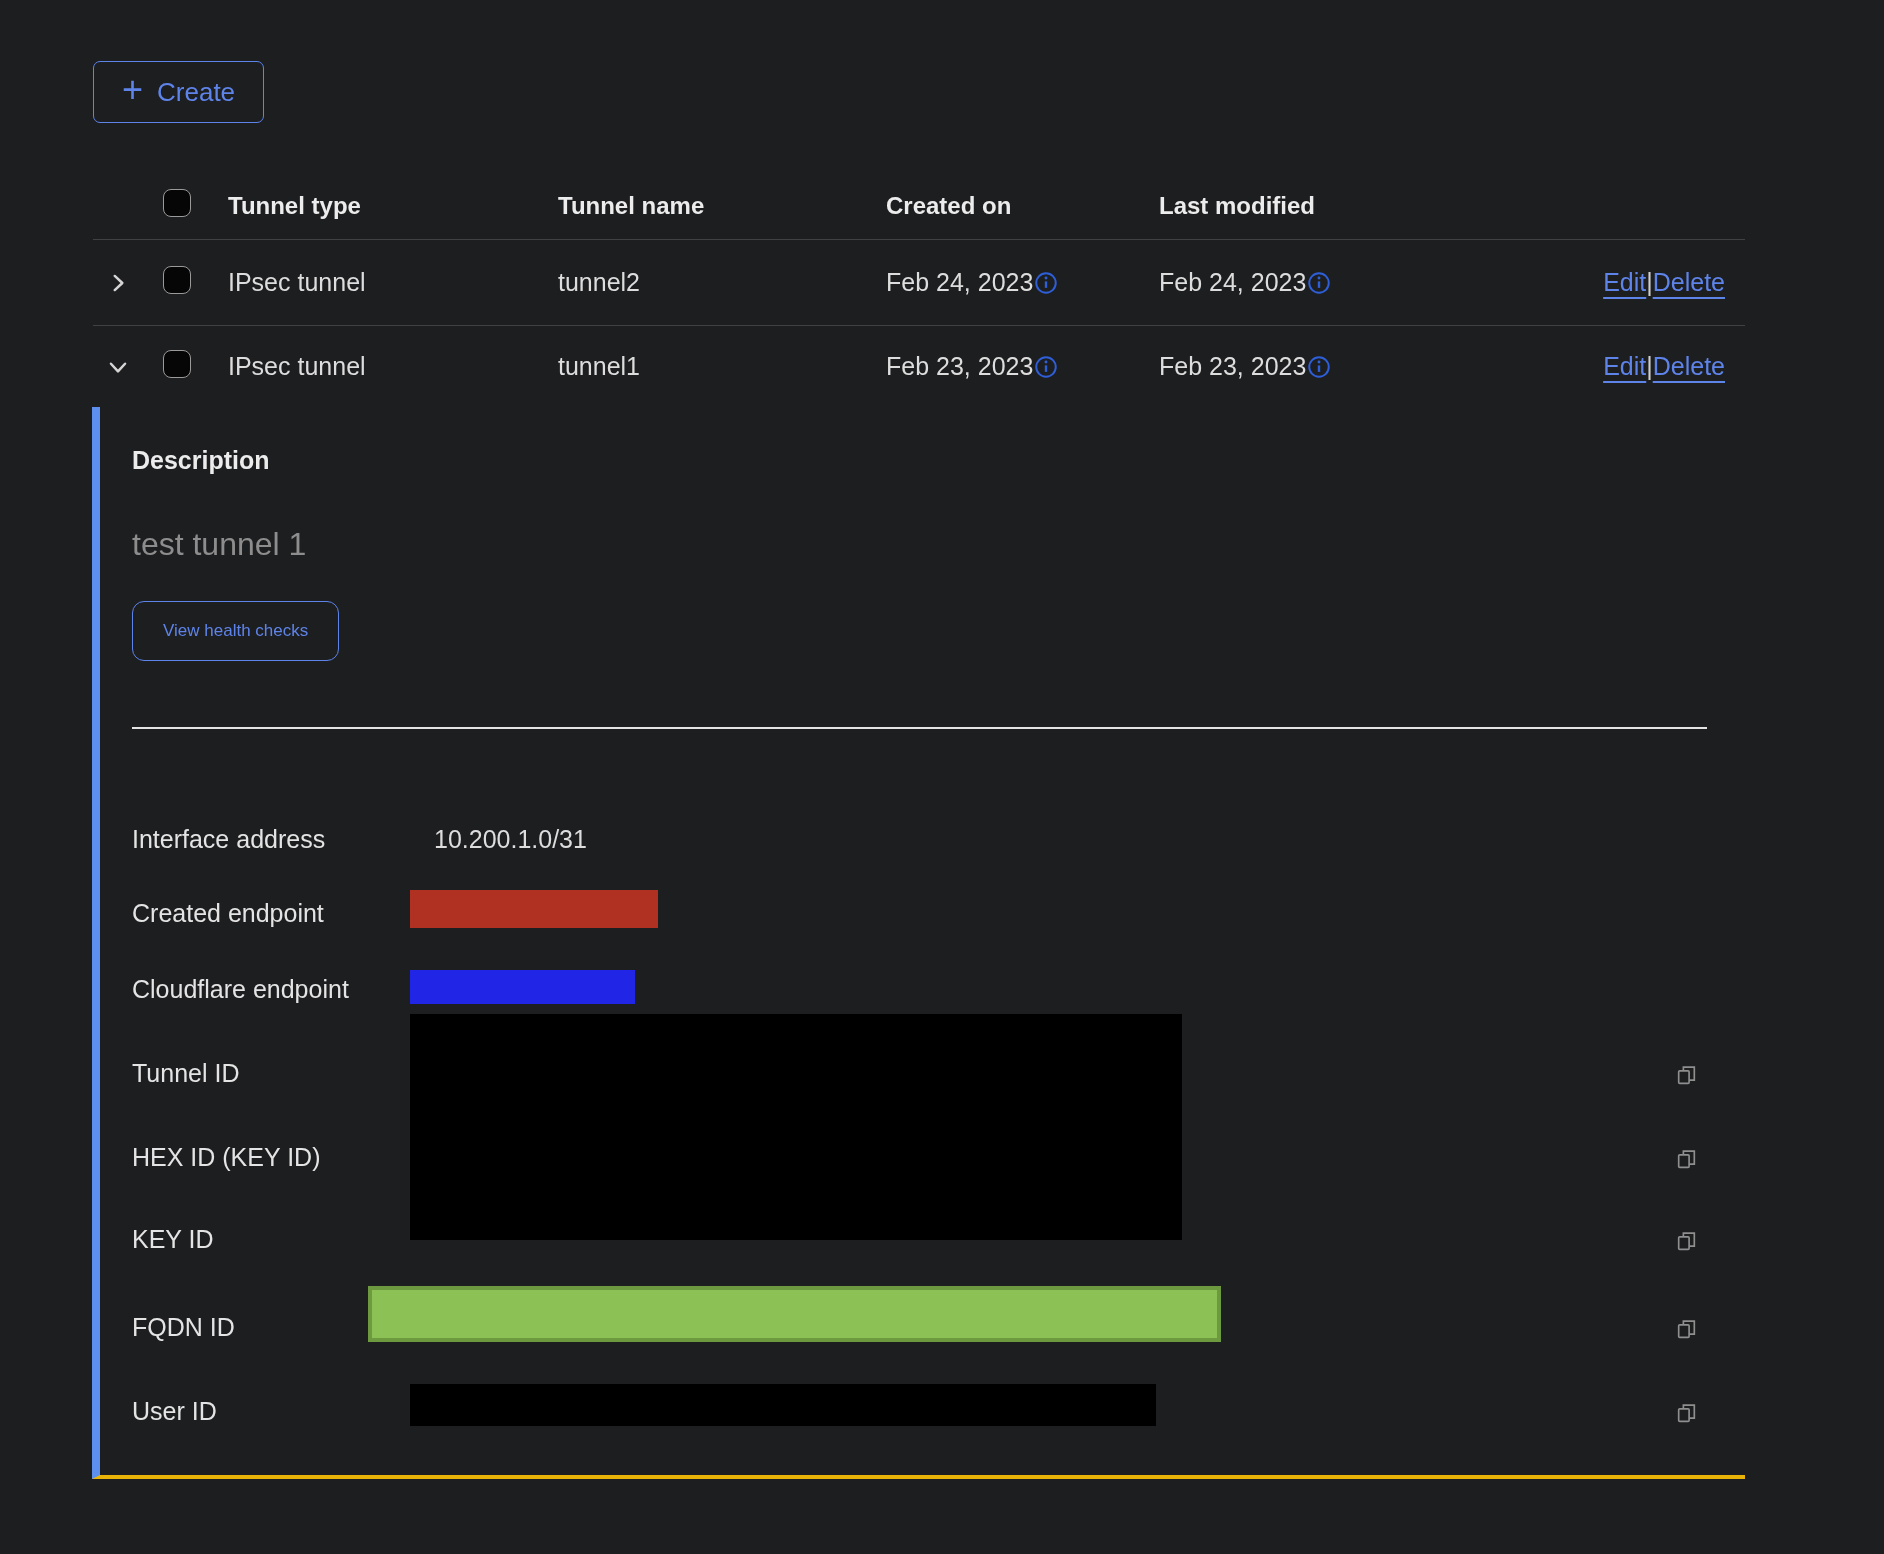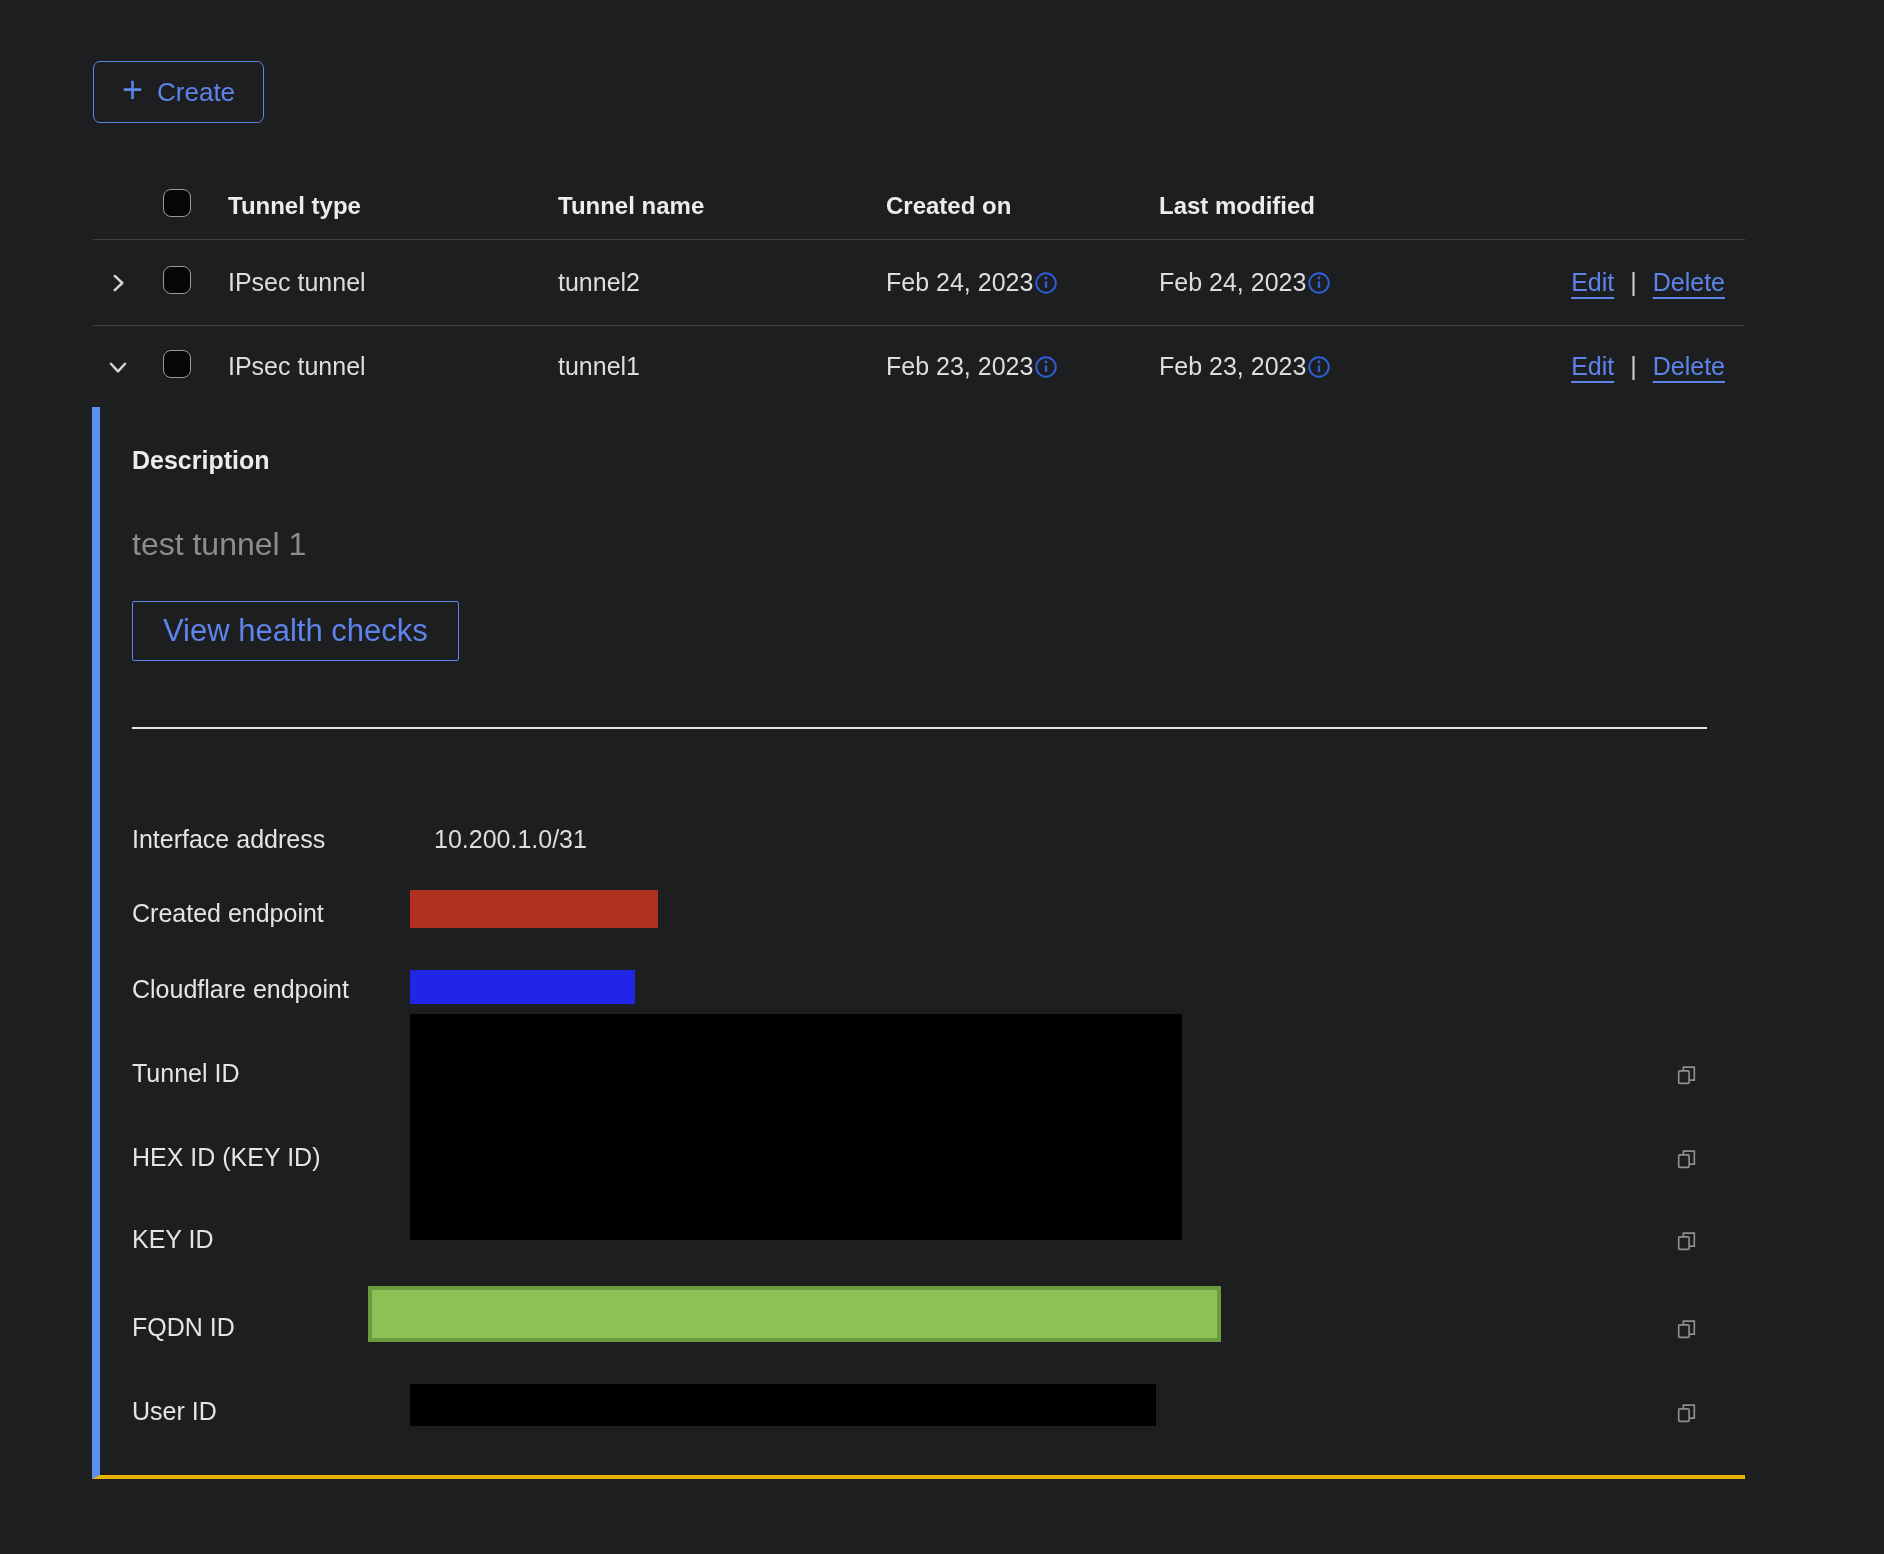--- a/index.html
+++ b/index.html
@@ -78,21 +78,20 @@
   }
   .cell-date {
     display: flex;
     align-items: center;
   }
   .actions {
     justify-self: end;
     padding-right: 20px;
     display: flex;
     align-items: center;
-    gap: 16px;
     font-size: 25px;
   }
   .link {
     color: var(--accent, #5e84ea);
     text-decoration: underline;
     text-underline-offset: 6px;
     cursor: pointer;
   }
   .sep { color: #d0d0d0; }
   .expand-panel {
@@ -117,23 +116,23 @@
     color: #8d8d8d;
   }
   .health-btn {
     display: inline-flex;
     align-items: center;
     margin-top: 42px;
     height: 60px;
     padding: 12px 30px;
     background: transparent;
     border: 1.5px solid var(--accent, #5e84ea);
-    border-radius: 2px;
+    border-radius: 12px;
     color: var(--accent, #5e84ea);
-    font-size: 31px;
+    font-size: 17px;
     font-family: "Liberation Sans", sans-serif;
     cursor: pointer;
   }
   .panel-divider {
     margin-top: 66px;
     width: 1575px;
     height: 2px;
     background: #e3e3e3;
   }
   .details {

